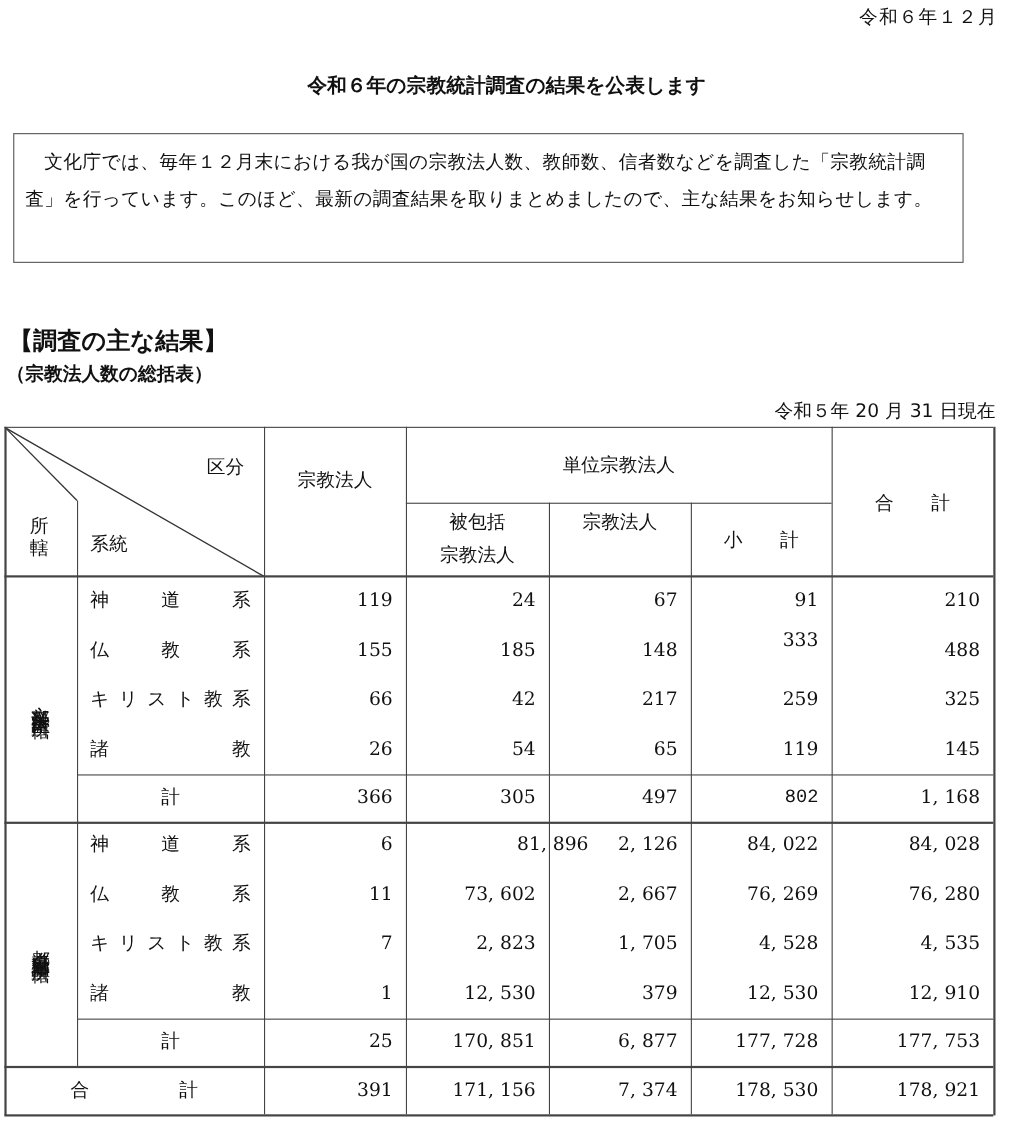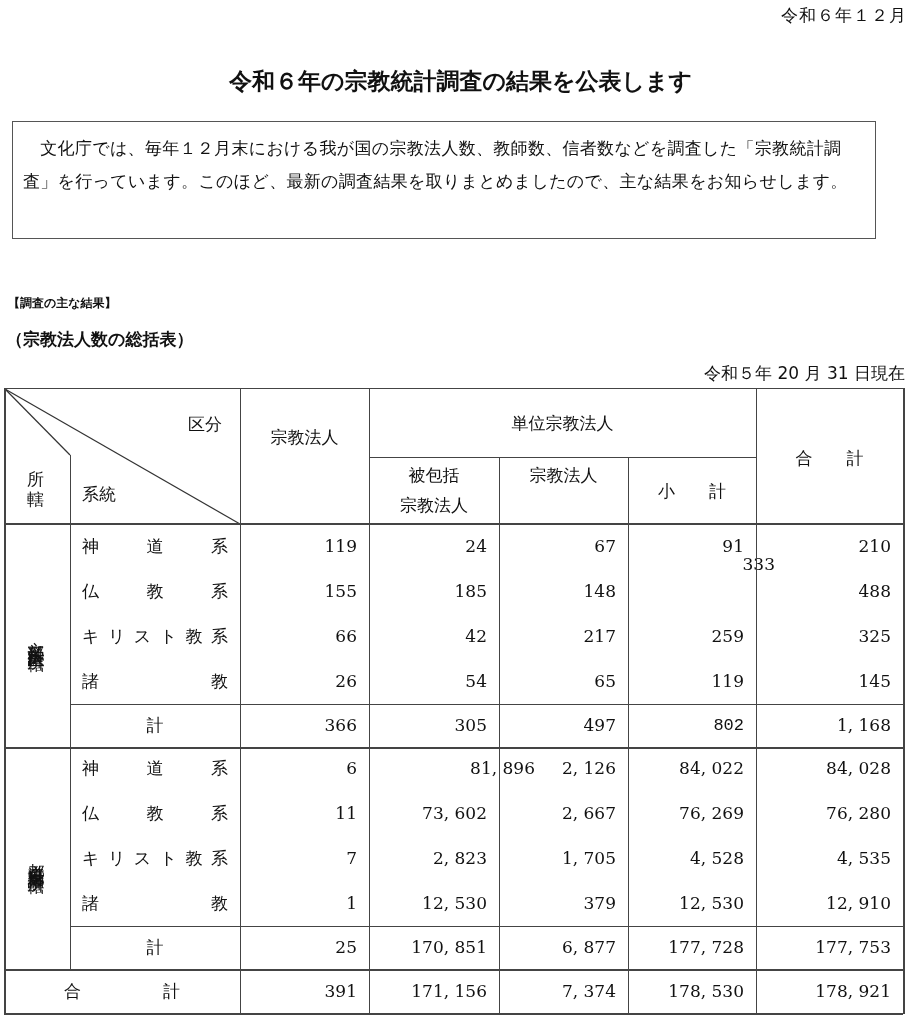--- a/index.html
+++ b/index.html
@@ -1,23 +1,23 @@
 <!DOCTYPE html>
 <html><head>
 <meta charset="utf-8">
 <style>
   html, body { margin:0; padding:0; background:#ffffff; }
   body { width:921px; height:1024px; position:relative; overflow:hidden;
          font-family:"DejaVu Sans", "Liberation Sans", sans-serif; color:#111; }
   .abs { position:absolute; }
   #date-top { right:14px; top:4px; font-size:17px; letter-spacing:1px; }
-  #main-title { left:0; width:921px; top:66px; text-align:center; font-size:23px; font-weight:bold; }
+  #main-title { left:0; width:921px; top:66px; text-align:center; font-size:18px; font-weight:bold; }
   #intro-box { left:12px; top:121px; width:864px; height:118px; border:1.5px solid #555; box-sizing:border-box; }
   #intro-box p { margin:0; position:absolute; left:10px; right:8px; top:10px; font-size:17px; line-height:33px; letter-spacing:0.3px; }
-  #sec-heading { left:8px; top:295px; font-size:12px; font-weight:bold; }
+  #sec-heading { left:8px; top:295px; font-size:22px; font-weight:bold; }
   #sec-sub { left:6px; top:328px; font-size:17px; font-weight:bold; }
   #as-of { right:16px; top:362px; font-size:17px; }
 
   
   .tbl { position:absolute; left:0; top:0; width:921px; height:1024px; }
   .line { position:absolute; background:#444; }
   .num { font-family:"DejaVu Serif","Liberation Serif", serif; font-size:17px; text-align:right; letter-spacing:0px; }
   .vert { writing-mode:vertical-rl; text-orientation:upright; letter-spacing:2px; font-size:17px; }
   .hdr { text-align:center; font-size:17px; line-height:30px; }
   .lbl { font-size:17px; }
@@ -66,21 +66,21 @@
       <div class="abs lbl" style="left:82px;top:524px;width:146px;height:45px;line-height:45px;white-space:nowrap;text-align:justify;text-align-last:justify;">神　道　系</div>
       <div class="abs num" style="left:240px;top:524px;width:117px;height:45px;line-height:45px;">119</div>
       <div class="abs num" style="left:369px;top:524px;width:118px;height:45px;line-height:45px;">24</div>
       <div class="abs num" style="left:499px;top:524px;width:117px;height:45px;line-height:45px;">67</div>
       <div class="abs num" style="left:628px;top:524px;width:116px;height:45px;line-height:45px;">91</div>
       <div class="abs num" style="left:756px;top:524px;width:135px;height:45px;line-height:45px;">210</div>
       <div class="abs lbl" style="left:82px;top:569px;width:146px;height:45px;line-height:45px;white-space:nowrap;text-align:justify;text-align-last:justify;">仏　教　系</div>
       <div class="abs num" style="left:240px;top:569px;width:117px;height:45px;line-height:45px;">155</div>
       <div class="abs num" style="left:369px;top:569px;width:118px;height:45px;line-height:45px;">185</div>
       <div class="abs num" style="left:499px;top:569px;width:117px;height:45px;line-height:45px;">148</div>
-      <div class="abs num" style="left:628px;top:542px;width:116px;height:45px;line-height:45px;padding-left:31px;">333</div>
+      <div class="abs num" style="left:628px;top:560px;width:116px;height:45px;line-height:45px;">333</div>
       <div class="abs num" style="left:756px;top:569px;width:135px;height:45px;line-height:45px;">488</div>
       <div class="abs lbl" style="left:82px;top:614px;width:146px;height:45px;line-height:45px;white-space:nowrap;text-align:justify;text-align-last:justify;">キリスト教系</div>
       <div class="abs num" style="left:240px;top:614px;width:117px;height:45px;line-height:45px;">66</div>
       <div class="abs num" style="left:369px;top:614px;width:118px;height:45px;line-height:45px;">42</div>
       <div class="abs num" style="left:499px;top:614px;width:117px;height:45px;line-height:45px;">217</div>
       <div class="abs num" style="left:628px;top:614px;width:116px;height:45px;line-height:45px;">259</div>
       <div class="abs num" style="left:756px;top:614px;width:135px;height:45px;line-height:45px;">325</div>
       <div class="abs lbl" style="left:82px;top:659px;width:146px;height:45px;line-height:45px;white-space:nowrap;text-align:justify;text-align-last:justify;">諸　　　教</div>
       <div class="abs num" style="left:240px;top:659px;width:117px;height:45px;line-height:45px;">26</div>
       <div class="abs num" style="left:369px;top:659px;width:118px;height:45px;line-height:45px;">54</div>

